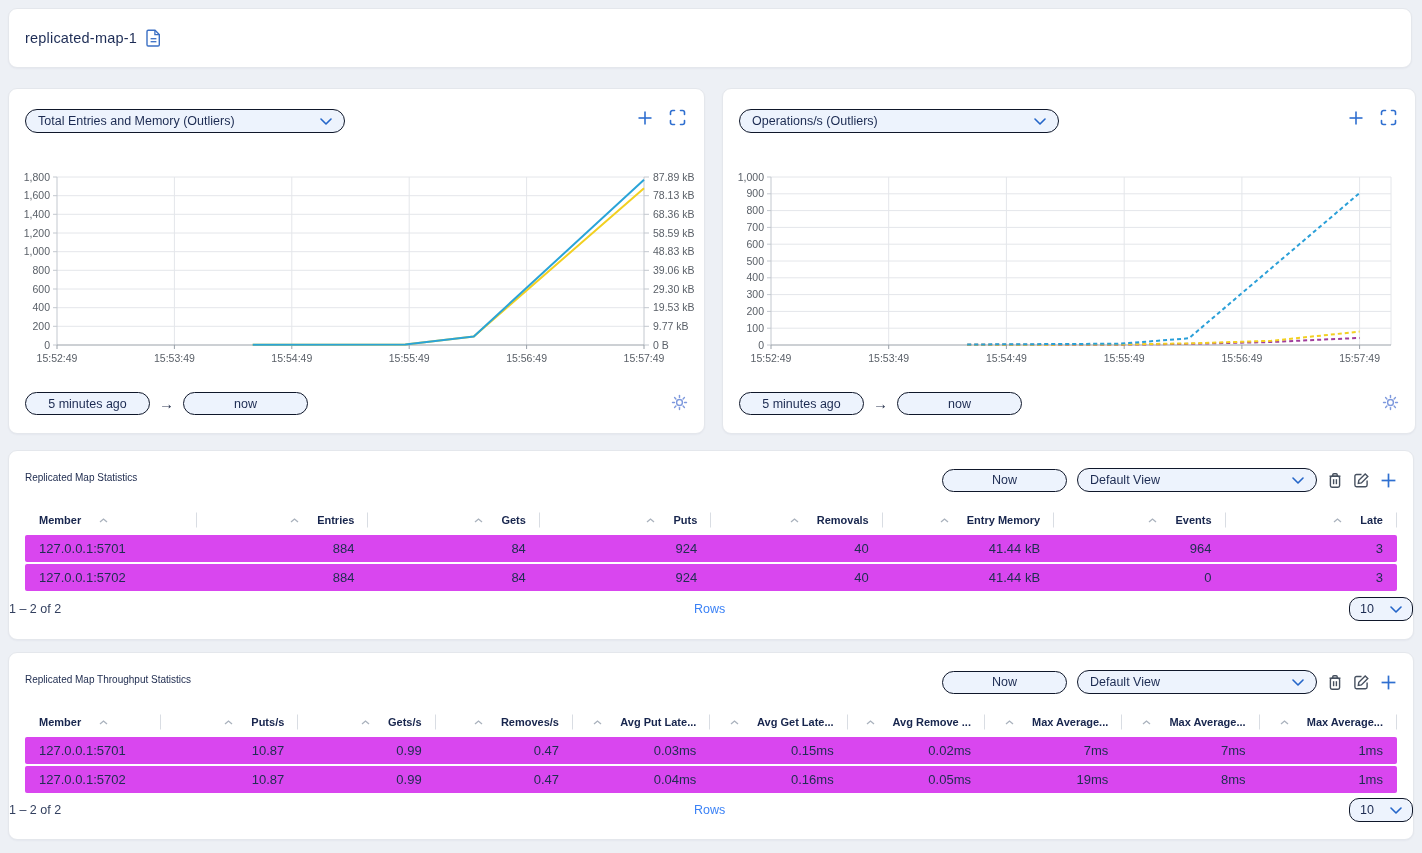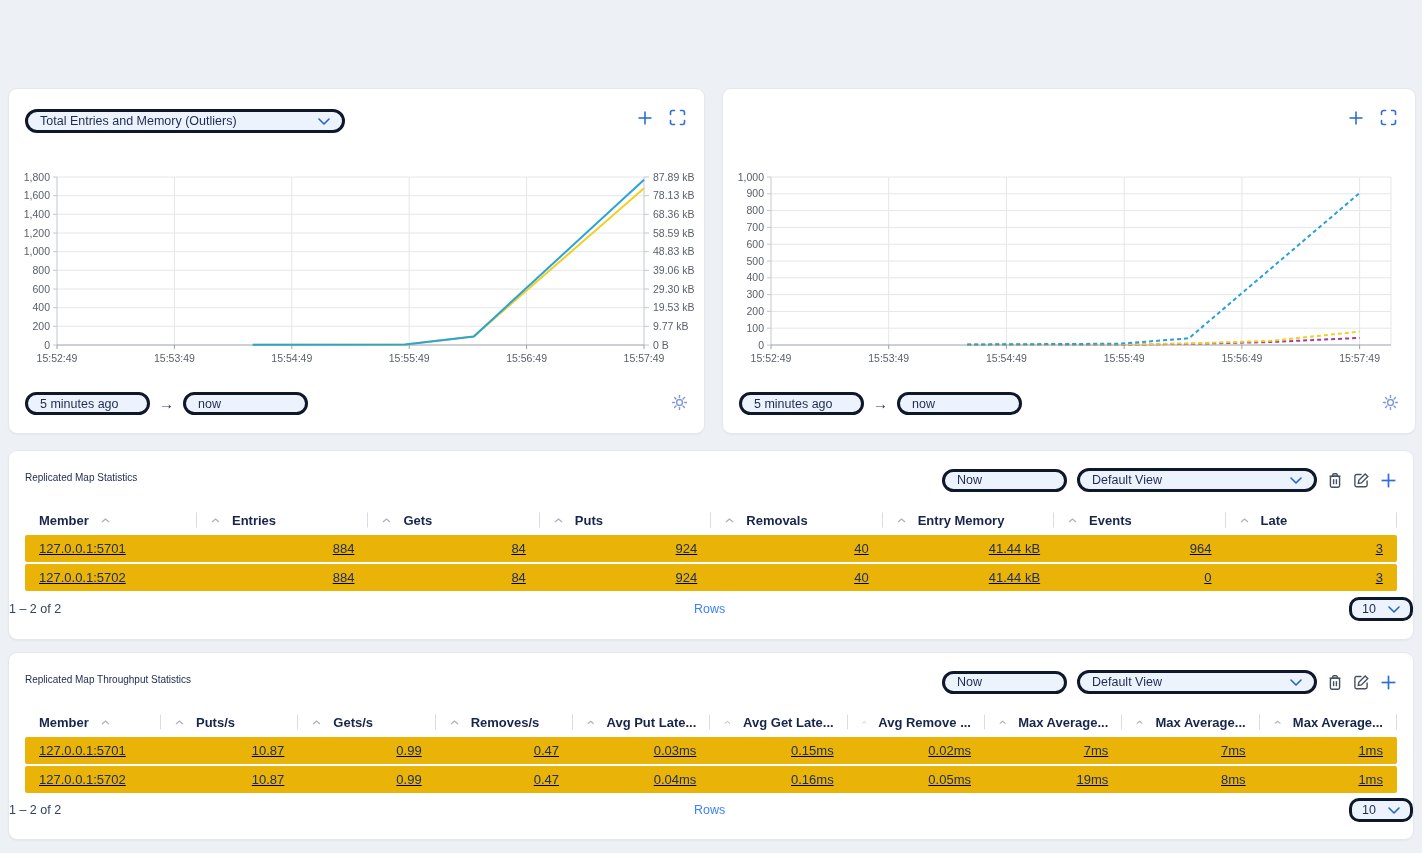--- a/index.html
+++ b/index.html
@@ -1,55 +1,66 @@
 <!DOCTYPE html>
 <html><head>
 <meta charset="utf-8">
 <style>
   html,body{margin:0;padding:0;background:#edf0f5;font-family:"Liberation Sans",sans-serif;}
   .app{position:relative;width:1422px;height:853px;background:#edf0f5;overflow:hidden;}
   .panel{position:absolute;background:#fff;border:1px solid #e4e7ec;border-radius:9px;box-shadow:0 1px 2px rgba(20,30,70,0.04);}
   .topbar{left:8px;top:8px;width:1404px;height:60px;display:flex;align-items:center;padding-left:16px;box-sizing:border-box;gap:9px;}
   .page-title{font-size:14.5px;color:#1d2c55;letter-spacing:.2px;}
-  .pill{background:#edf3fd;border:3px solid #0f172a;border-radius:12px;display:flex;align-items:center;box-sizing:border-box;font-size:12.5px;color:#1c2b52;height:23px;}
-  .pill input{background:transparent;border:none;outline:none;font:inherit;color:inherit;width:100%;padding:0 12px;}
+  .pill{background:#edf3fd;border:1px solid #0f172a;border-radius:12px;display:flex;align-items:center;box-sizing:border-box;font-size:12.5px;color:#1c2b52;height:23px;}
+  .pill input{background:transparent;border:none;outline:none;font:inherit;color:inherit;width:100%;padding:0 12px;text-align:center;}
   .select{height:24px;justify-content:space-between;padding:0 12px;cursor:pointer;}
   .chart-select{position:absolute;left:16px;top:20px;width:320px;}
   .chart-toolbar{position:absolute;right:18px;top:20px;display:flex;gap:16px;align-items:center;}
   .icon-btn{display:inline-flex;align-items:center;justify-content:center;cursor:pointer;}
   .chart-canvas{position:absolute;left:10px;right:10px;top:68px;height:222px;}
   .tick{font-size:10.5px;fill:#5a6068;}
   .time-range{position:absolute;left:16px;top:303px;display:flex;align-items:center;gap:9px;}
   .time-range .pill{width:125px;}
   .arrow{font-size:15px;color:#2b3550;}
   .gear{position:absolute;right:16px;top:305px;}
   .table-title{position:absolute;left:16px;top:21px;font-size:10px;color:#222f52;}
   .table-controls{position:absolute;right:16px;top:17px;display:flex;align-items:center;gap:10px;}
   .time-filter{width:125px;}
   .view-select{width:240px;}
   .table-wrap{position:absolute;left:16px;right:16px;top:56px;}
   .thead{display:flex;height:26px;align-items:center;margin-bottom:2px;}
-  .th{display:flex;align-items:center;gap:12px;padding:0 14px;box-sizing:border-box;font-weight:bold;font-size:13px;color:#17254d;position:relative;height:100%;cursor:pointer;white-space:nowrap;overflow:hidden;}
-  .th.right{}
+  .th{display:flex;align-items:center;gap:18px;padding:0 14px;box-sizing:border-box;font-weight:bold;font-size:11px;color:#17254d;position:relative;height:100%;cursor:pointer;white-space:nowrap;overflow:hidden;}
+  .th.right{justify-content:flex-end;}
   .th::after{content:'';position:absolute;right:0;top:50%;transform:translateY(-50%);width:1px;height:15px;background:#d9dde3;}
   .caret polyline{fill:none;stroke:#aab2bd;stroke-width:1.3;}
-  .tr{display:flex;height:27px;background:#eab308;margin-bottom:2px;border-radius:2px;text-decoration:underline;}
+  .tr{display:flex;height:27px;background:#d946ef;margin-bottom:2px;border-radius:2px;}
   .td{display:flex;align-items:center;padding:0 14px;box-sizing:border-box;font-size:13px;color:#202f52;white-space:nowrap;}
   .td.right{justify-content:flex-end;}
   .pagination{position:absolute;left:0;right:0;display:flex;justify-content:space-between;align-items:center;font-size:12.5px;color:#33405f;}
   .pagination .range{margin-right:18px;}
   .pagination .rows-label{margin-right:9px;color:#3b82f6;}
   .rows-select{width:64px;border-radius:10px;padding:0 10px;}
   svg{display:block;}
 </style>
 </head>
 <body>
 
 <div class="app">
 
+  <div class="panel topbar">
+    <span class="page-title">replicated-map-1</span>
+    <span class="icon-btn">
+      <svg width="15" height="18" viewBox="0 0 15 18">
+          <path d="M2.2 1.2 h6.8 l4.3 4.3 v10.3 a1.2 1.2 0 0 1 -1.2 1.2 h-9.9 a1.2 1.2 0 0 1 -1.2-1.2 v-13.4 a1.2 1.2 0 0 1 1.2-1.2z" fill="none" stroke="#3b6fc4" stroke-width="1.4"></path>
+          <path d="M8.9 1.4 v4.2 h4.2" fill="none" stroke="#3b6fc4" stroke-width="1.3"></path>
+          <line x1="4.6" y1="9.7" x2="10.4" y2="9.7" stroke="#3b6fc4" stroke-width="1.3"></line>
+          <line x1="4.6" y1="12.7" x2="10.4" y2="12.7" stroke="#3b6fc4" stroke-width="1.3"></line>
+        </svg>
+    </span>
+  </div>
 
   <div class="panel" style="left:8px;top:88px;width:695px;height:344px;">
     <div class="pill select chart-select">
       <span>Total Entries and Memory (Outliers)</span>
       <svg width="12" height="7" viewBox="0 0 12 7">
           <polyline points="1,1 6,6 11,1" fill="none" stroke="#2566c9" stroke-width="1.6" stroke-linecap="round" stroke-linejoin="round"></polyline>
         </svg>
     </div>
     <div class="chart-toolbar">
       <span class="icon-btn">
@@ -161,20 +172,26 @@
             <line x1="3.8" y1="3.8" x2="5.2" y2="5.2"></line>
             <line x1="12.8" y1="12.8" x2="14.2" y2="14.2"></line>
             <line x1="3.8" y1="14.2" x2="5.2" y2="12.8"></line>
             <line x1="12.8" y1="5.2" x2="14.2" y2="3.8"></line>
           </g>
         </svg>
     </span>
   </div>
 
   <div class="panel" style="left:722px;top:88px;width:692px;height:344px;">
+    <div class="pill select chart-select">
+      <span>Operations/s (Outliers)</span>
+      <svg width="12" height="7" viewBox="0 0 12 7">
+          <polyline points="1,1 6,6 11,1" fill="none" stroke="#2566c9" stroke-width="1.6" stroke-linecap="round" stroke-linejoin="round"></polyline>
+        </svg>
+    </div>
     <div class="chart-toolbar">
       <span class="icon-btn">
           <svg width="16" height="16" viewBox="0 0 16 16">
             <line x1="8" y1="1.5" x2="8" y2="14.5" stroke="#2f6fd0" stroke-width="1.6"></line>
             <line x1="1.5" y1="8" x2="14.5" y2="8" stroke="#2f6fd0" stroke-width="1.6"></line>
           </svg>
         </span>
       <span class="icon-btn">
           <svg width="17" height="17" viewBox="0 0 17 17" fill="none" stroke="#2f6fd0" stroke-width="1.6" stroke-linecap="round">
             <path d="M1.5 5.5 V3.5 A2 2 0 0 1 3.5 1.5 H5.5"></path>

